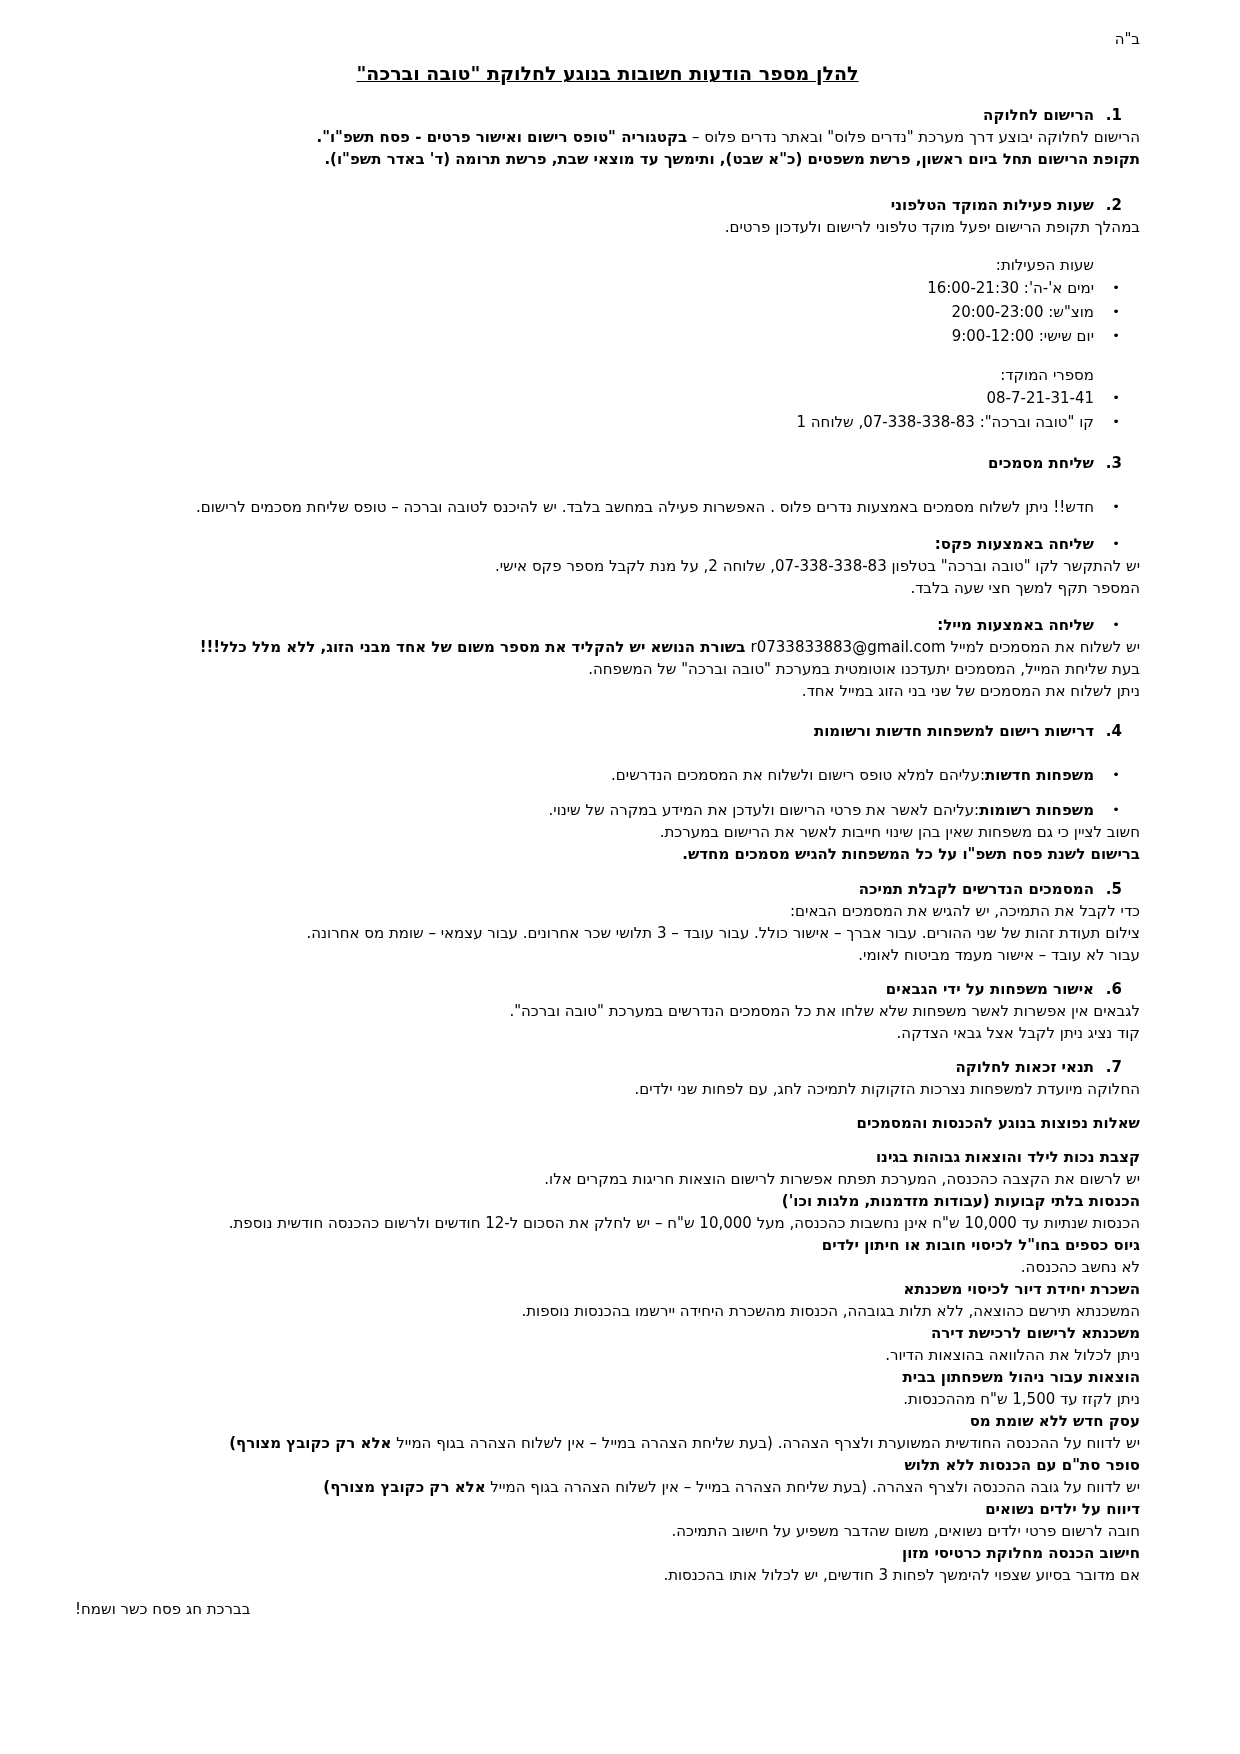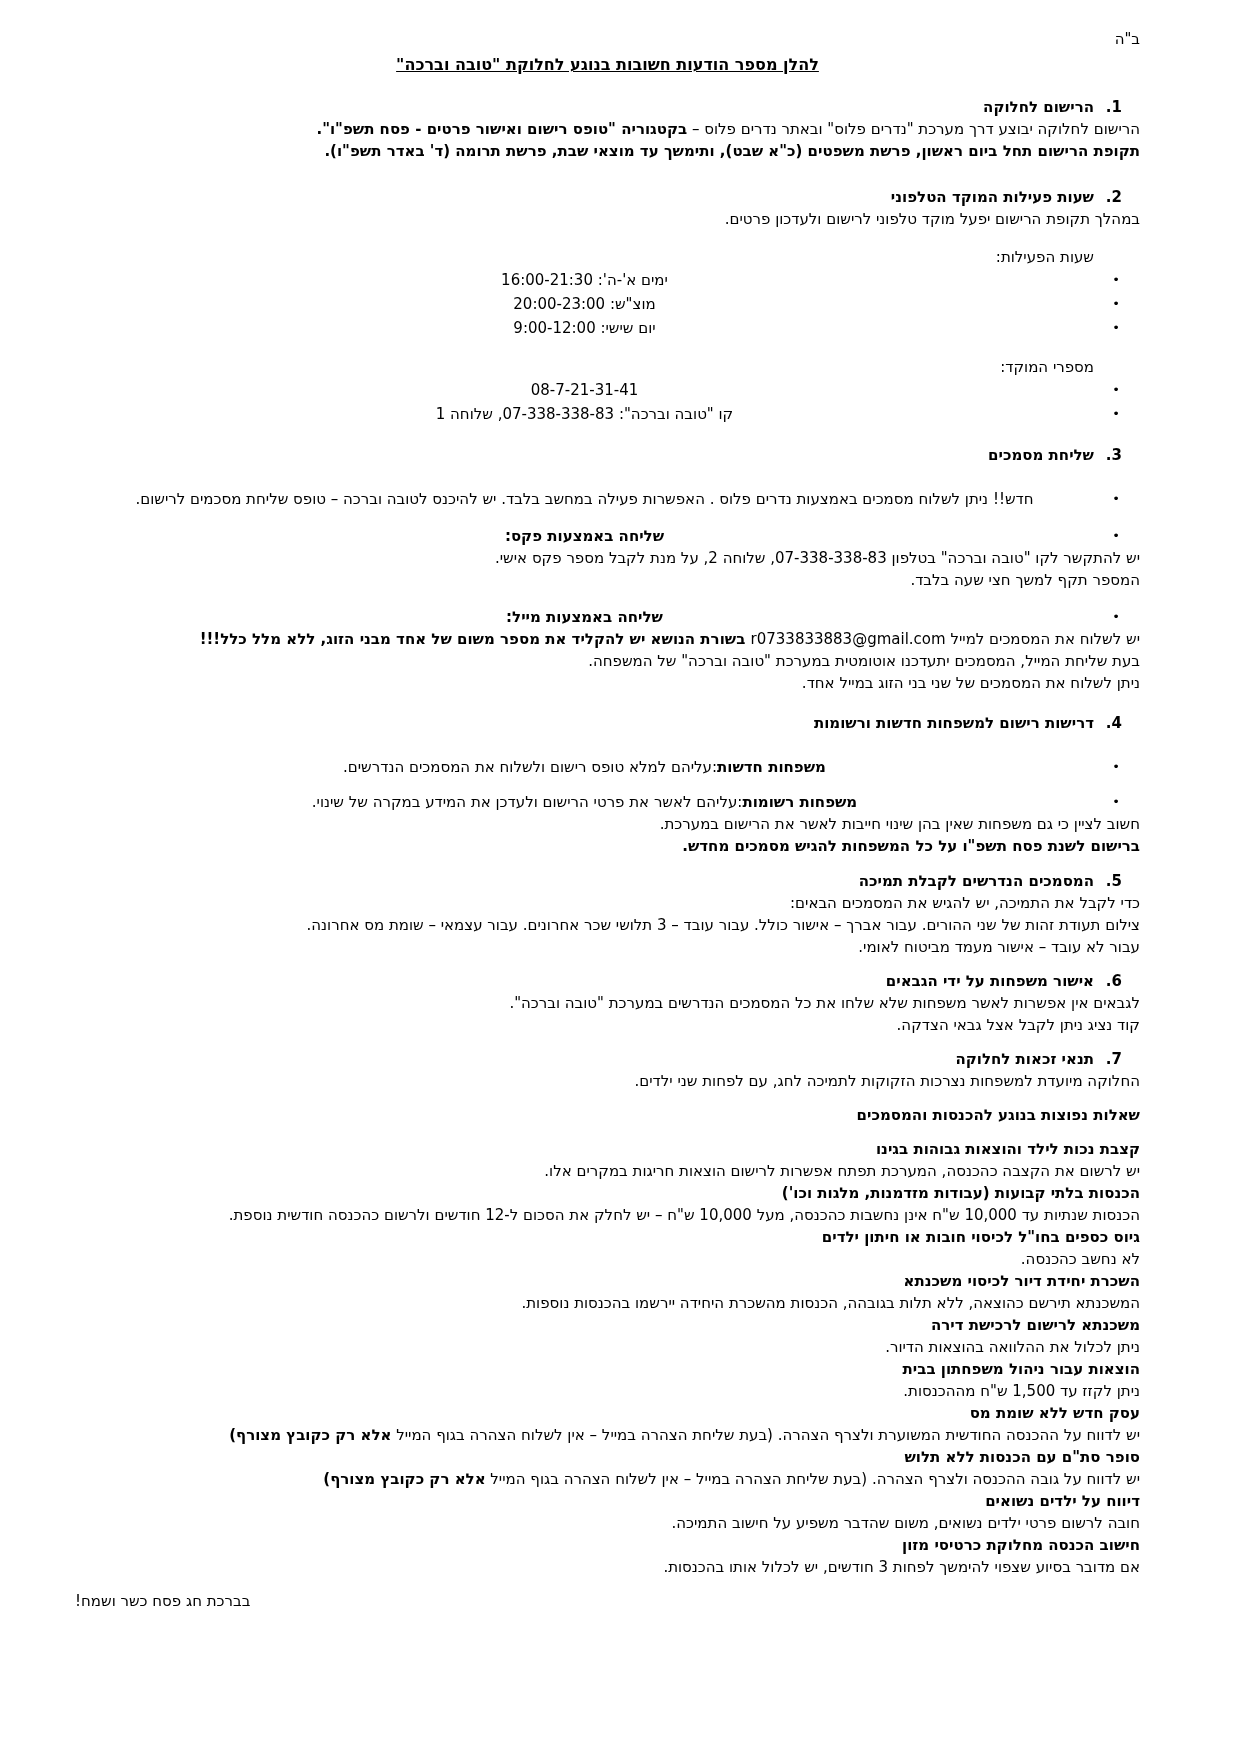--- a/index.html
+++ b/index.html
@@ -10,37 +10,37 @@
     font-family:"DejaVu Sans","Liberation Sans",sans-serif;
     font-size:15px;line-height:22px;
     padding:28px 100px 0 75px;
     overflow:hidden;
   }
   .p{margin:0;line-height:22px;}
   .b{font-weight:bold;}
   .bsd{text-align:right;}
   .doc-title{
     text-align:center;font-weight:bold;text-decoration:underline;
-    font-size:16px;margin-top:4px;
+    font-size:19px;margin-top:12px;
   }
   .sec-h{display:flex;font-weight:bold;padding-right:18px;margin-top:18px;}
   .sec-h .num{width:28px;flex:none;}
   .mt-first{margin-top:20px;}
   .mt-big{margin-top:24px;}
   .mt-22{margin-top:22px;}
   .mt-18{margin-top:18px;}
   .mt-15{margin-top:15px;}
   .mt-13{margin-top:13px;}
   .mt-12{margin-top:12px;}
   .indent-label{padding-right:46px;margin-top:16px;}
   .note-indent{padding-right:205px;}
   .blt-row{display:flex;padding-right:20px;line-height:24px;}
   .blt-row.lh22{line-height:22px;}
   .blt{width:26px;flex:none;font-size:13px;}
-  .blt-text{flex:1;text-align:center;}
+  .blt-text{flex:1;}
   .faq-q{font-weight:bold;}
   .closing{margin-top:12px;text-align:left;}
 </style>
 </head>
 <body>
 
 <div class="page">
 
   <div class="p bsd">ב"ה</div>
 

